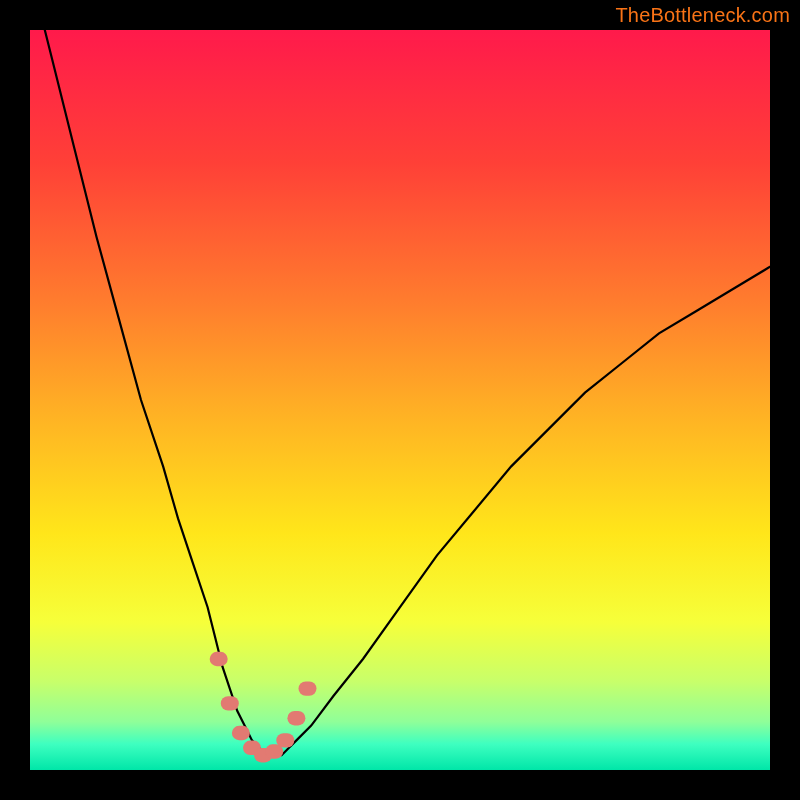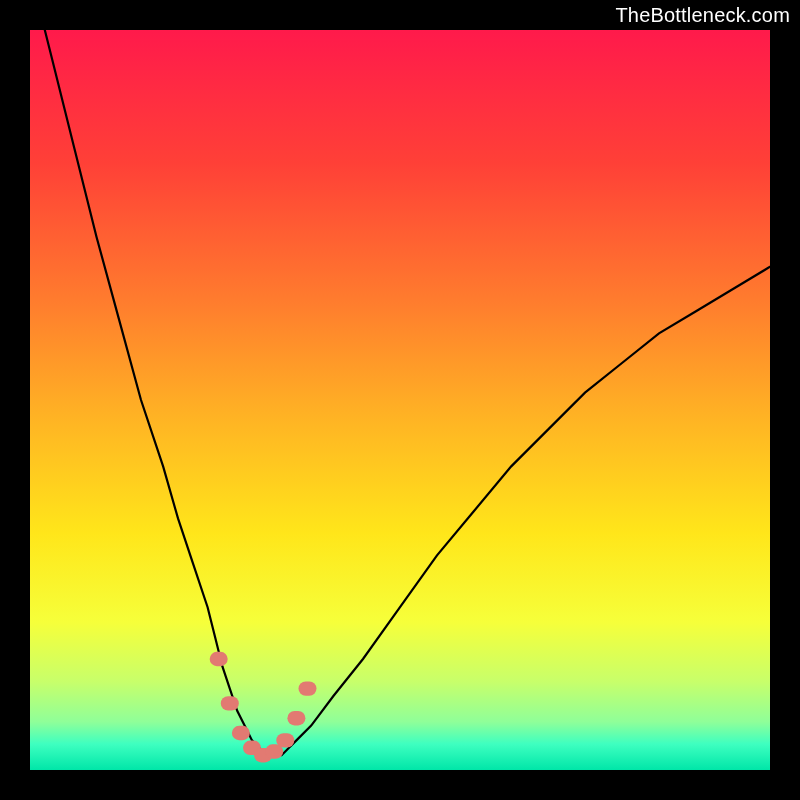--- a/index.html
+++ b/index.html
@@ -13,21 +13,21 @@
   .stage {
     position: relative;
     width: 800px;
     height: 800px;
     background: #000;
   }
   .watermark {
     position: absolute;
     top: 4px;
     right: 10px;
-    color: #ffffff;
+    color: #f97316;
     font-size: 20px;
     font-weight: 500;
     letter-spacing: 0.2px;
     z-index: 5;
   }
   .plot {
     position: absolute;
     left: 30px;
     top: 30px;
     width: 740px;

